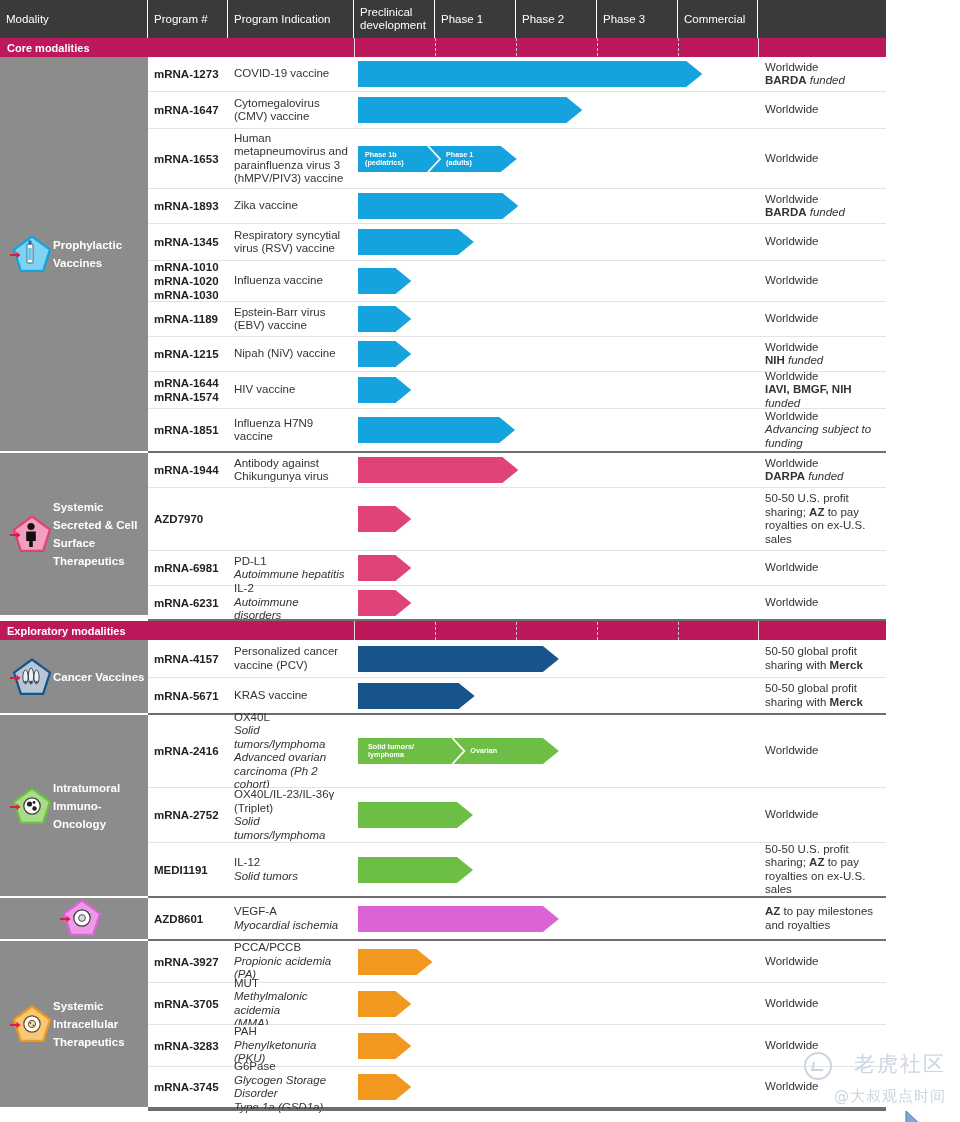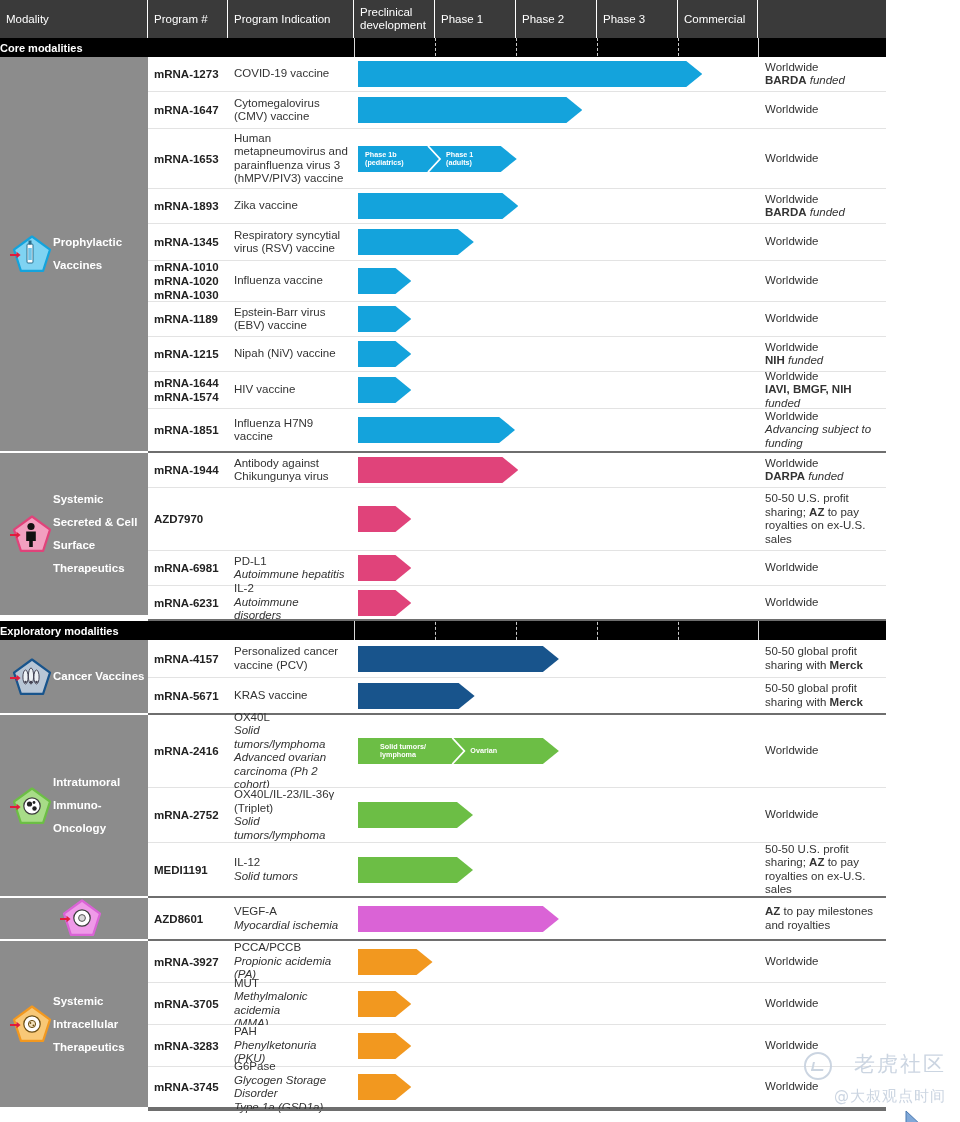--- a/index.html
+++ b/index.html
@@ -6,28 +6,28 @@
   body{width:960px;height:1122px;font-family:"Liberation Sans",sans-serif;-webkit-font-smoothing:antialiased;}
   #chart{position:relative;width:960px;height:1122px;overflow:hidden;}
 
   
   .hdr{position:absolute;left:0;top:0;width:886px;height:38px;background:#3a3a3a;display:flex;}
   .hdr .hc{color:#fff;font-size:11.5px;line-height:13px;display:flex;align-items:center;
            padding:0 6px;box-sizing:border-box;border-right:1px solid #fff;}
   .hdr .hc:last-child{border-right:none;}
 
   
-  .band{position:absolute;left:0;width:886px;height:19px;background:#000000;color:#fff;
-        font-size:11px;font-weight:bold;display:flex;align-items:center;box-sizing:border-box;}
+  .band{position:absolute;left:0;width:886px;height:19px;background:#be185d;color:#fff;
+        font-size:11px;font-weight:bold;display:flex;align-items:center;padding-left:7px;box-sizing:border-box;}
 
   
   .modblk{position:absolute;left:0;width:148px;background:#8c8c8c;
           border-bottom:2px solid #fff;box-sizing:border-box;
           display:flex;align-items:center;}
-  .modlabel{color:#fff;font-size:11.5px;font-weight:bold;line-height:23px;padding-left:4px;}
+  .modlabel{color:#fff;font-size:11.5px;font-weight:bold;line-height:18px;padding-left:4px;}
   .penta{width:40px;height:40px;flex:0 0 40px;margin-left:9px;position:relative;}
   .penta svg{display:block;}
 
   
   .gridarea{position:absolute;left:148px;top:38px;width:738px;}
   .vline{position:absolute;top:0;bottom:0;width:1px;}
   .dashed{border-left:1px dashed #c9c9c9;}
   .solidl{background:#d9d9d9;}
 
   
@@ -454,21 +454,21 @@
         </div>
         <div class="cell c-ind">
           <div class="t-ind">OX40L</div>
           <div class="t-ind"><i>Solid tumors/lymphoma<br>Advanced ovarian<br>carcinoma (Ph 2 cohort)</i></div>
         </div>
         <div class="arrowwrap" style="left: 210px; width: 200.88px;">
           <svg class="arrow" viewBox="0 0 200.88 26" preserveAspectRatio="none">
             <path d="M0 0 H184.88 L200.88 13 L184.88 26 H0 Z" fill="#6cbe45"></path>
             <path d="M94.30000000000001 0 L106.30000000000001 13 L94.30000000000001 26" fill="none" stroke="#ffffff" stroke-width="1.8"></path>
           </svg>
-          <span class="seglabel" style="left: 22px;">Solid tumors/<br>lymphoma</span>
+          <span class="seglabel" style="left: 10px;">Solid tumors/<br>lymphoma</span>
           <span class="seglabel" style="left: 112.3px;">Ovarian</span>
         </div>
         <div class="cell c-rights">
           <div class="t-rights">Worldwide</div>
         </div>
       </div>
       <div class="row" style="top: 788px; height: 55px;">
         <div class="cell c-prog">
           <div class="t-prog">mRNA-2752</div>
         </div>

